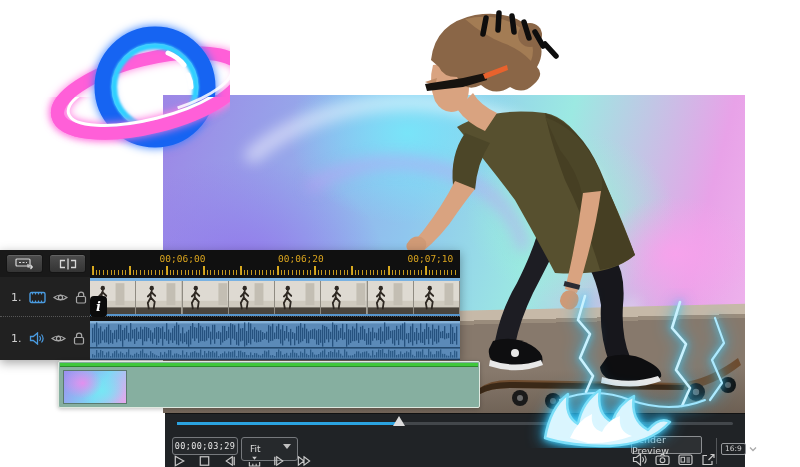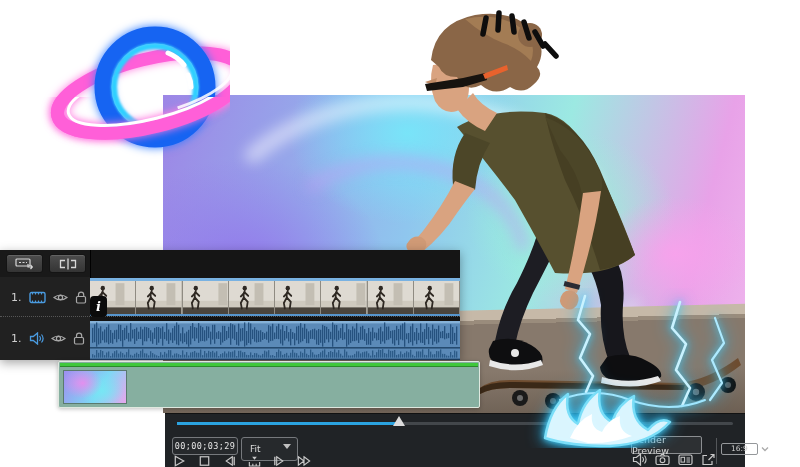--- a/index.html
+++ b/index.html
@@ -73,21 +73,21 @@
     background:#26292c;color:#dddddd;font-size:9px;display:flex;align-items:center;padding-left:8px;box-sizing:border-box;}
   .fit-caret{position:absolute;right:6px;top:6px;width:0;height:0;
     border-left:4px solid transparent;border-right:4px solid transparent;border-top:5px solid #c0c0c0;}
   .transport{position:absolute;left:6px;top:40px;display:flex;gap:9px;align-items:center;}
   .tbtn{width:16px;height:14px;display:flex;align-items:center;justify-content:center;}
   .render-btn{position:absolute;left:466px;top:22px;width:69px;height:16px;border:1px solid #8b8e91;border-radius:2px;
     background:#2d3033;color:#d6d6d6;font-size:9.5px;display:flex;align-items:center;justify-content:center;}
   .utils{position:absolute;left:467px;top:39px;display:flex;gap:8px;align-items:center;}
   .vdiv{position:absolute;left:551px;top:24px;width:1px;height:26px;background:#54575a;}
   .ratio-wrap{position:absolute;left:556px;top:29px;display:flex;align-items:center;gap:3px;}
-  .ratio-box{border:1px solid #95989b;border-radius:2px;font-size:7.5px;color:#cfcfcf;padding:1px 9px;line-height:1;}
+  .ratio-box{border:1px solid #95989b;border-radius:2px;font-size:7.5px;color:#cfcfcf;padding:1px 3px;line-height:1;}
 
   
   .planet{left:30px;top:5px;width:200px;height:160px;z-index:3;}
   .dashes{left:463px;top:2px;width:120px;height:62px;z-index:3;}
   .skater{left:395px;top:5px;width:355px;height:425px;z-index:2;}
   .flames{left:500px;top:288px;width:245px;height:160px;z-index:8;pointer-events:none;}
 </style>
 </head>
 <body>
 
@@ -227,20 +227,27 @@
           <circle cx="7.5" cy="5.5" r="2.1" fill="none" stroke="#a8a8a8" stroke-width="1.2"></circle>
         </svg>
         <svg width="12" height="13" viewBox="0 0 12 13">
           <rect x="1.5" y="5.5" width="9" height="6.5" rx="1.2" fill="none" stroke="#a8a8a8" stroke-width="1.2"></rect>
           <path d="M3.5 5.5 V3.8 a2.6 2.6 0 0 1 5.2 0 V5" fill="none" stroke="#a8a8a8" stroke-width="1.2"></path>
         </svg>
       </div>
     </div>
 
     <div class="tl-content">
+      <div class="ruler">
+        <span class="ruler-label rl1">00;06;00</span>
+        <span class="ruler-label rl2">00;06;20</span>
+        <span class="ruler-label rl3">00;07;10</span>
+        <div class="ticks-major"></div>
+        <div class="ticks-minor"></div>
+      </div>
       <div class="video-strip">
           <div class="thumb-cell">
       <svg viewBox="0 0 46 30" preserveAspectRatio="none" width="100%" height="100%">
         <rect width="46" height="30" fill="#cfcabf"></rect>
         <rect width="46" height="18" fill="#dedad2"></rect>
         <rect x="26" y="2" width="9" height="20" fill="#c3beb3"></rect>
         <rect y="24" width="46" height="6" fill="#4a443c"></rect>
         <circle cx="13" cy="6.5" r="2.2" fill="#2e2822"></circle>
         <g stroke="#2e2822" stroke-width="1.8" fill="none" stroke-linecap="round">
           <path d="M13 9 q-2 3 -1 6"></path>

